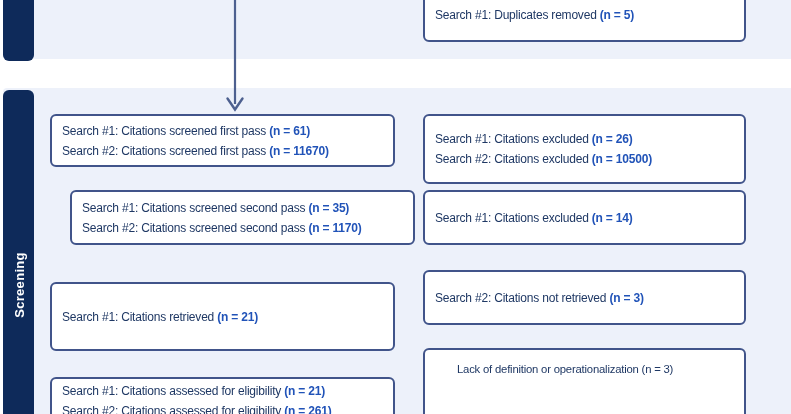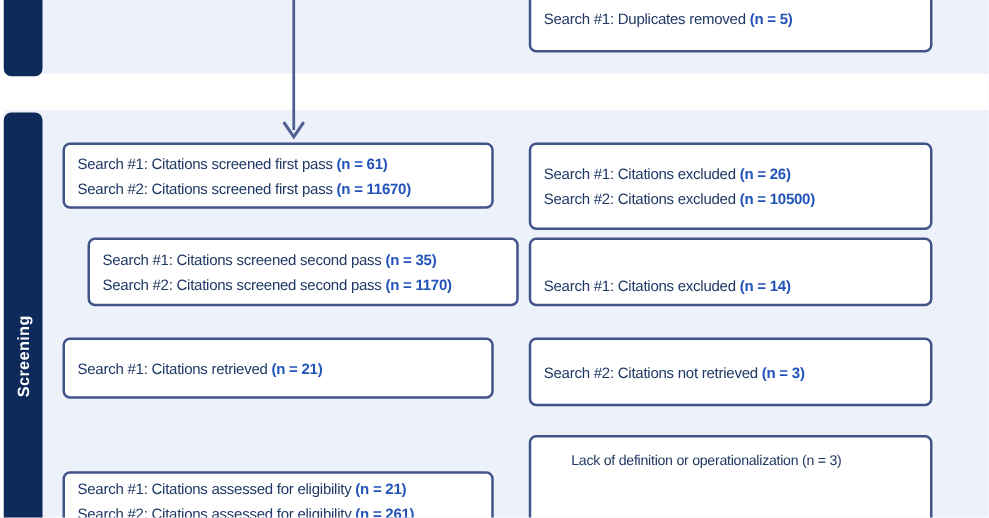--- a/index.html
+++ b/index.html
@@ -58,22 +58,22 @@
   .col-left  { left: 50px;  width: 345px; }
   .col-right { left: 423px; width: 323px; }
   .line { line-height: 20px; white-space: nowrap; }
   .line .n { font-weight: bold; color: #2153b8; }
   .line.sub { font-size: 11.3px; padding-left: 22px; line-height: 18px; }
 
   #box-duplicates { left: 423px; top: -12px; width: 323px; height: 54px; }
   #box-r1-left  { top: 114px; height: 53px; justify-content: center; }
   #box-r1-right { top: 114px; height: 70px; }
   #box-r2-left  { top: 190px; height: 55px; margin-left: 20px; }
-  #box-r2-right { top: 190px; height: 55px; justify-content: flex-end; }
-  #box-r3-left  { top: 270px; height: 49px; }
+  #box-r2-right { top: 190px; height: 55px; }
+  #box-r3-left  { top: 282px; height: 69px; }
   #box-r3-right { top: 270px; height: 55px; justify-content: center; }
   #box-r4-left  { top: 347px; height: 48px; margin-top: 30px; }
   #box-r4-right { top: 348px; height: 80px; justify-content: flex-start; padding-top: 10px; }
 
   #connector-layer {
     position: absolute;
     left: 0; top: 0;
     pointer-events: none;
   }
 </style>

